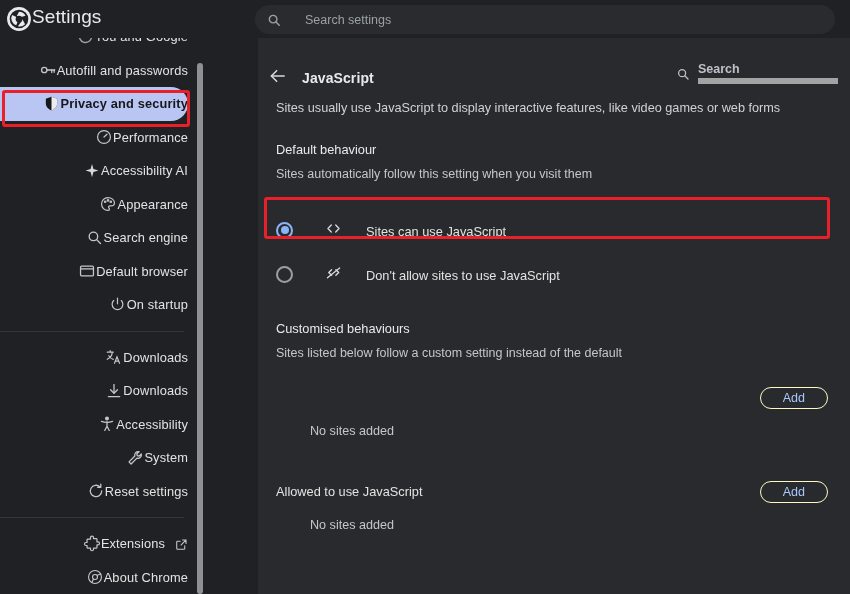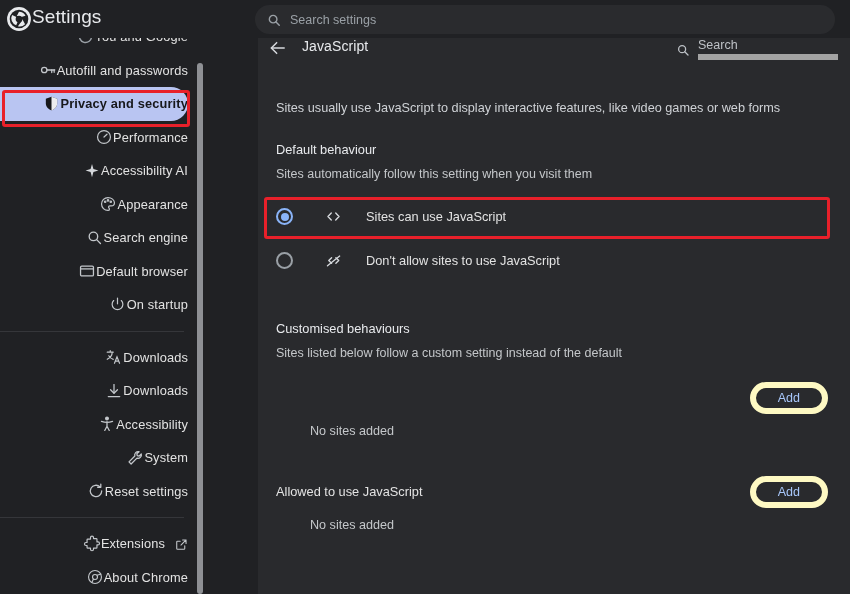--- a/index.html
+++ b/index.html
@@ -23,21 +23,21 @@
   }
   .chrome-logo { width: 26px; height: 26px; flex: 0 0 26px; }
   .brand-title {
     color: #e8eaed; font-size: 19px; font-weight: 500;
     letter-spacing: .1px;
   }
   .top-search {
     position: absolute; left: 255px; top: 5px;
     width: 580px; height: 29px;
     background: #2a2b2e; border-radius: 15px;
-    display: flex; align-items: center; padding: 0 12px; gap: 9px;
+    display: flex; align-items: center; padding: 0 12px; gap: 24px;
   }
   .top-search .ph { color: #9aa0a6; font-size: 12.5px; }
   .mag { width: 14px; height: 14px; flex: 0 0 14px; }
 
   
   .sidebar {
     position: absolute; top: 38px; left: 0;
     width: 196px; height: 556px;
     background: #202124;
     overflow: hidden;
@@ -79,22 +79,22 @@
     position: absolute; top: 38px; left: 206px;
     width: 644px; height: 556px;
     background: #202124;
   }
   .card {
     position: absolute; top: 0; left: 52px;
     width: 592px; height: 556px;
     background: #292a2d;
   }
   .c-head {
-    display: flex; align-items: flex-start;
-    height: 48px; padding: 0 12px 0 10px;
+    display: flex; align-items: flex-end;
+    height: 48px; padding: 0 12px 0 10px; font-weight: bold;
   }
   .back-arrow { width: 20px; height: 20px; flex: 0 0 20px; cursor: pointer; }
   .c-title { color: #e8eaed; font-size: 14px; margin-left: 14px; letter-spacing: .1px; }
   .c-search {
     margin-left: auto; display: flex; align-items: flex-end; gap: 8px;
     padding-bottom: 2px;
   }
   .c-search .mag2 { width: 14px; height: 14px; margin-bottom: 3px; }
   .c-search-field {
     width: 140px; border-bottom: 6px solid #a3a3a3;
@@ -108,21 +108,21 @@
   .sec-title {
     color: #e8eaed; font-size: 12.8px;
     padding: 24px 18px 0 18px;
   }
   .sec-sub {
     color: #c4c7ca; font-size: 12.5px;
     padding: 10px 18px 0 18px;
   }
 
   .radio-row {
-    display: flex; align-items: center;
+    display: flex; align-items: flex-end;
     height: 44px; padding-left: 18px; gap: 8px;
     position: relative;
   }
   .radio {
     width: 17px; height: 17px; border-radius: 50%;
     border: 2px solid #9aa0a6; flex: 0 0 17px;
     display: flex; align-items: center; justify-content: center;
   }
   .radio.on { border-color: #8ab4f8; }
   .radio.on::after {
@@ -132,21 +132,21 @@
   .radio-ico { width: 20px; height: 20px; margin-left: 23px; flex: 0 0 20px; }
   .radio-lbl { color: #e3e3e3; font-size: 12.8px; margin-left: 14px; }
 
   .list-head {
     display: flex; align-items: center;
     padding: 0 22px 0 18px; height: 48px;
   }
   .list-head .lh-lbl { color: #e3e3e3; font-size: 12.8px; }
   .add-btn {
     margin-left: auto;
-    border: 6px solid #fef9c3; border-radius: 16px;
+    border: 1px solid #fef9c3; border-radius: 16px;
     color: #a8c7fa; font-size: 12.5px; font-weight: 500;
     padding: 3px 22px; background: transparent; cursor: pointer;
   }
   .empty-row {
     color: #c4c7ca; font-size: 12.6px; padding-left: 52px; padding-top: 2px;
   }
 
   
   .hl {
     position: absolute; border: 3px solid #e8202a;

